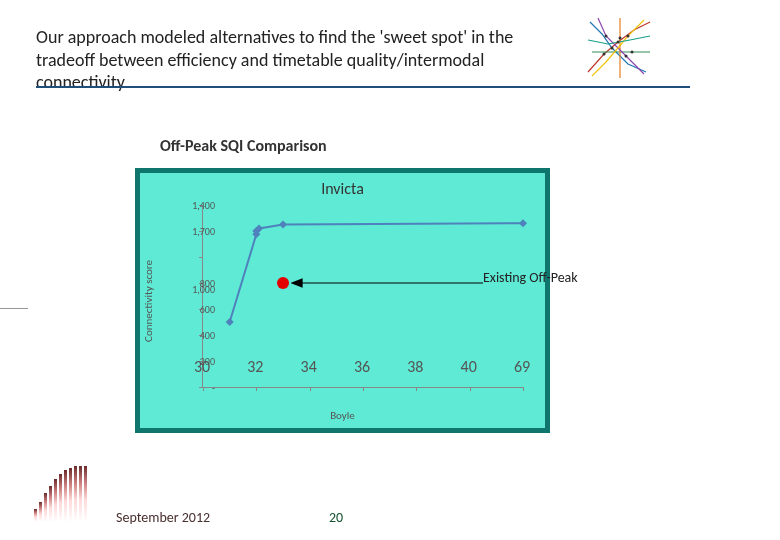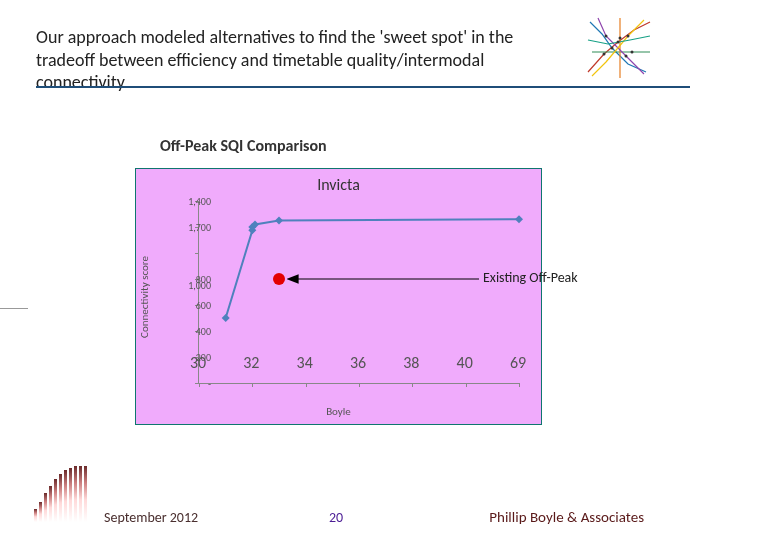--- a/index.html
+++ b/index.html
@@ -58,22 +58,22 @@
     color: #333;
     text-align: right;
   }
 
   .chart-box {
     position: absolute;
     top: 168px;
     left: 135px;
     width: 405px;
     height: 255px;
-    border: 1px solid #0f766e;
-    background: #f0abfc;
+    border: 5px solid #0f766e;
+    background: #5eead4;
   }
 
   .chart-title {
     position: absolute;
     top: 6px;
     left: 0;
     right: 0;
     text-align: center;
     font-size: 16px;
     color: #333;
@@ -169,32 +169,32 @@
 
   .footer {
     position: absolute;
     bottom: 14px;
     left: 0;
     right: 0;
     height: 56px;
   }
   .foot-date {
     position: absolute;
-    left: 104px;
+    left: 116px;
     bottom: 0;
     font-size: 14px;
     color: #4a2f2f;
   }
   .foot-page {
     position: absolute;
     left: 50%;
     transform: translateX(-50%);
     bottom: 0;
     font-size: 14px;
-    color: #4c1d95;
+    color: #14532d;
   }
   .foot-co {
     position: absolute;
     right: 28px;
     bottom: 0;
     font-size: 15px;
     color: #5a1a1a;
   }
 
   .bars {
@@ -325,16 +325,15 @@
         <div style="height:76%"></div>
         <div style="height:86%"></div>
       <div style="height:92%"></div>
         <div style="height:96%"></div>
         <div style="height:100%"></div>
       <div style="height:100%"></div>
         <div style="height:100%"></div>
     </div>
     <div class="foot-date">September 2012</div>
     <div class="foot-page">20</div>
-    <div class="foot-co">Phillip Boyle &amp; Associates</div>
   </div>
 
 </div>
 
 </body></html>

